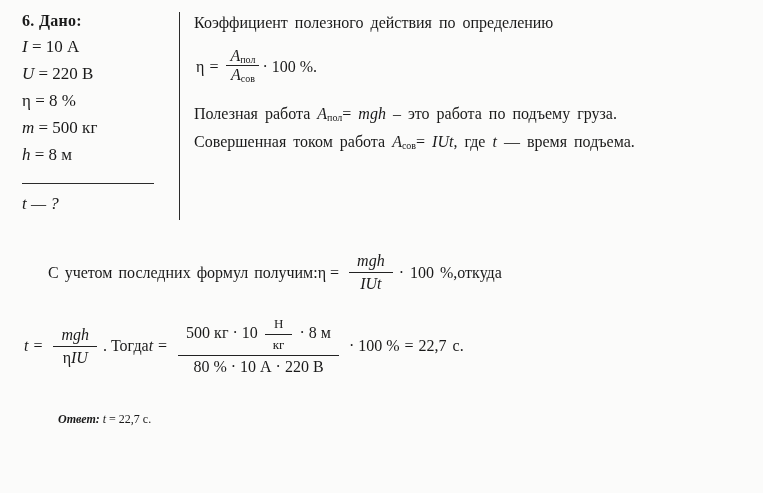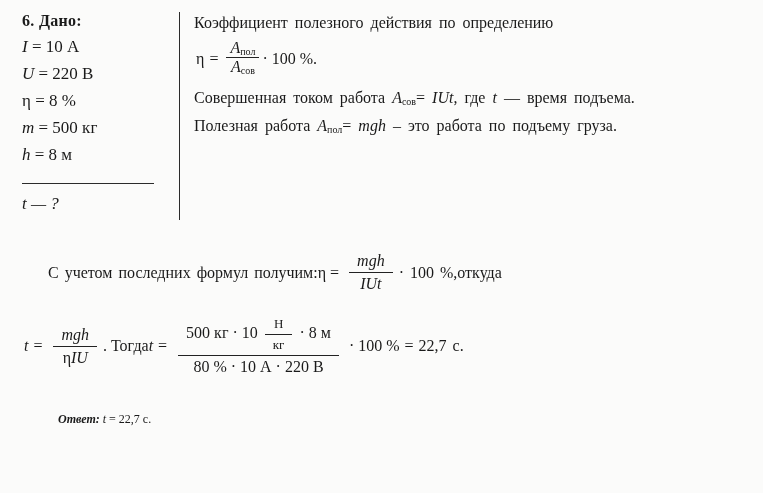--- a/index.html
+++ b/index.html
@@ -70,21 +70,21 @@
   }
   .sol p.spread { word-spacing:3px; }
   i, .it { font-style:italic; }
   .sub { font-size:10px; vertical-align:-2px; font-style:normal; }
 
   
   .frac {
     display:inline-block;
     vertical-align:middle;
     text-align:center;
-    margin:0 3px;
+    margin:8px 3px;
     position:relative;
     top:-1px;
   }
   .frac .num { display:block; padding:0 4px; }
   .frac .den {
     display:block; padding:0 4px;
     border-top:1.3px solid #222;
   }
   .etaline {
     display:flex; align-items:center;
@@ -192,25 +192,25 @@
         <span class="noital">η</span>
         <span class="eq">=</span>
         <span class="frac">
           <span class="num"><i>A</i><span class="sub">пол</span></span>
           <span class="den"><i>A</i><span class="sub">сов</span></span>
         </span>
         <span>· 100 %.</span>
       </div>
 
       <p class="spread">
+        <span>Полезная работа </span><i>A</i><span class="sub">пол</span><span>= </span><i>mgh</i><span> – это работа по подъему груза.</span>
+      </p>
+
+      <p class="spread">
         <span>Совершенная током работа </span><i>A</i><span class="sub">сов</span><span>= </span><i>IUt</i><span>, где </span><i>t</i><span> — время подъема.</span>
-      </p>
-
-      <p class="spread">
-        <span>Полезная работа </span><i>A</i><span class="sub">пол</span><span>= </span><i>mgh</i><span> – это работа по подъему груза.</span>
       </p>
     </div>
   </div>
 
 
   <div class="mid">
     <span class="t">С учетом последних формул получим: </span>
     <span class="t">η</span>
     <span class="t" style="margin:0 4px">=</span>
     <span class="bigfrac">

